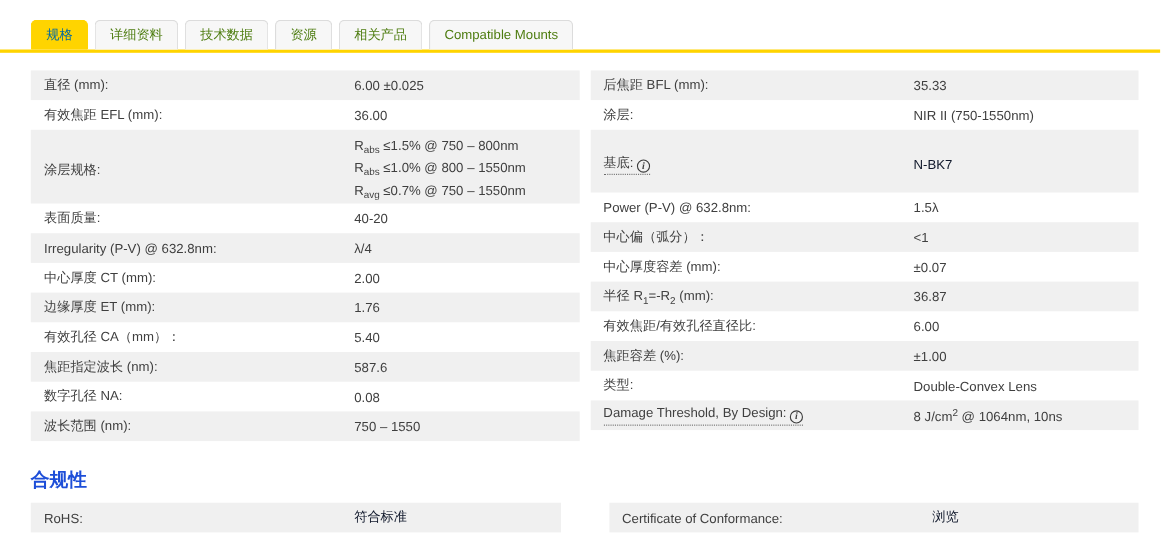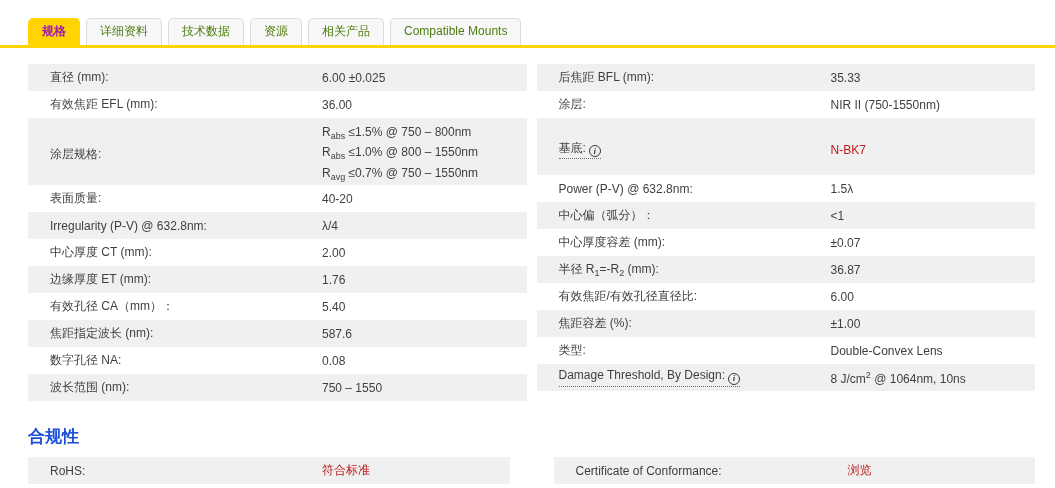--- a/index.html
+++ b/index.html
@@ -31,22 +31,22 @@
     border:1px solid #dcdcdc;
     border-bottom:none;
     color:#4d7c0f;
     cursor:pointer;
     white-space:nowrap;
     line-height:13px;
   }
   .tab.active {
     background:#ffd400;
     border-color:#ffd400;
-    color:#a21caf;
-    font-weight:bold;
+    color:#0369a1;
+    font-weight:normal;
   }
   
   .tables {
     display:flex;
     gap:10px;
     padding:16px 20px 0 28px;
   }
   .spec-table { flex:1 1 0; min-width:0; }
   .spec-row {
     display:flex;
@@ -55,21 +55,21 @@
     font-size:12px;
   }
   .spec-row.shaded { background:#f0f0f0; }
   .spec-row.tall {
     min-height:57px;
     align-items:center;
     padding-top:6px;
   }
   .spec-label {
     flex:0 0 250px;
-    padding-left:22px;
+    padding-left:12px;
     padding-right:8px;
   }
   .spec-value { flex:1 1 auto; padding-right:6px;margin-left:44px; }
   .spec-value .vline { line-height:16px; }
   sub, sup { font-size:9px; }
   .dotted-label {
     border-bottom:1px dotted #6b6b6b;
     padding-bottom:1px;
     cursor:help;
     display:inline-block;
@@ -83,21 +83,21 @@
     border-radius:50%;
     font-size:9px;
     font-style:italic;
     font-weight:bold;
     font-family:"Liberation Serif","DejaVu Serif",serif;
     margin-left:3px;
     vertical-align:-2px;
     line-height:1;
   }
   a.spec-link {
-    color:#b91c1c;
+    color:#0f172a;
     text-decoration:none;
     cursor:pointer;
   }
   
   .compliance-heading {
     font-size:17px;
     font-weight:bold;
     color:#1d4ed8;
     padding:24px 0 9px 28px;
   }

